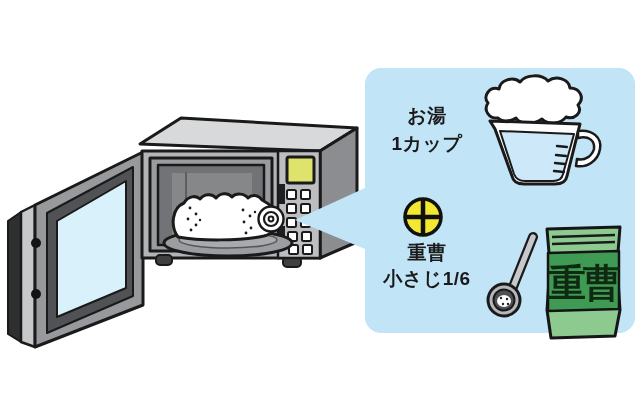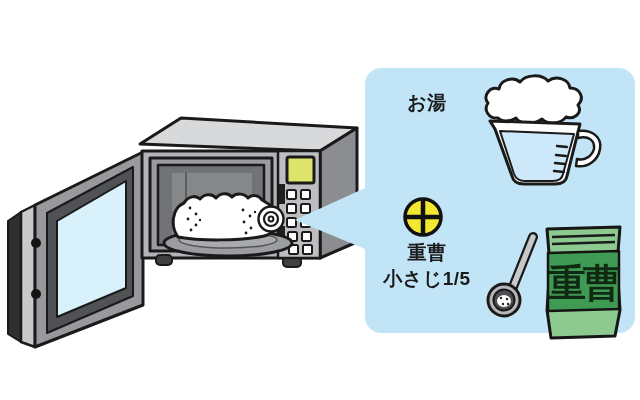--- a/index.html
+++ b/index.html
@@ -5,21 +5,21 @@
   html,body{margin:0;padding:0;background:#fff;}
   .stage{
     position:relative;width:640px;height:400px;background:#ffffff;
     overflow:hidden;font-family:"Liberation Sans","DejaVu Sans",sans-serif;
   }
   .stage svg{position:absolute;left:0;top:0;font-family:inherit;}
   .txt{
     position:absolute;text-align:center;color:#1a1a1a;
     font-weight:600;font-size:19px;letter-spacing:0.5px;
   }
-  .txt-hotwater{left:357px;top:89px;width:140px;line-height:28px;}
+  .txt-hotwater{left:357px;top:102px;width:140px;line-height:28px;}
   .txt-soda{left:357px;top:240px;width:140px;line-height:26px;}
 </style>
 </head>
 <body>
 
 <div class="stage">
 
 <svg width="640" height="400" viewBox="0 0 640 400">
 
   <rect x="365" y="68" width="270" height="265" rx="16" fill="#c2e4f7"></rect>
@@ -140,20 +140,21 @@
     <polygon points="547,229 620,227 617,265 620,310 615,336 551,338 547,310 550,265" fill="#8cca90" stroke="#161616" stroke-width="3"></polygon>
     <line x1="552" y1="237" x2="615" y2="235" stroke="#1b1b1b" stroke-width="2.5"></line>
     <line x1="552" y1="244" x2="615" y2="242" stroke="#1b1b1b" stroke-width="2.5"></line>
     <polygon points="548,253 619,251 619,309 548,311" fill="#3f9b53" stroke="#141414" stroke-width="2.5"></polygon>
     <text x="583" y="296" text-anchor="middle" font-size="38" font-weight="bold" letter-spacing="-3" fill="#0f2912">重曹</text>
   </g>
 </svg>
 
 <div class="txt txt-hotwater">
   <div>お湯</div>
+  <div>1カップ</div>
 </div>
 
 <div class="txt txt-soda">
   <div>重曹</div>
-  <div>小さじ1/5</div>
+  <div>小さじ1/6</div>
 </div>
 
 </div>
 
 </body></html>

